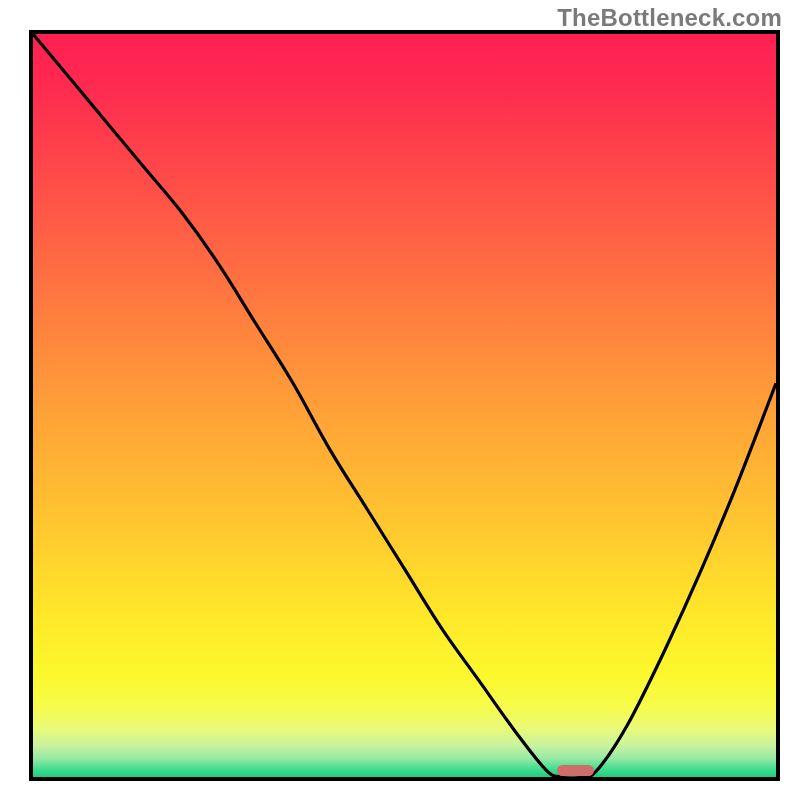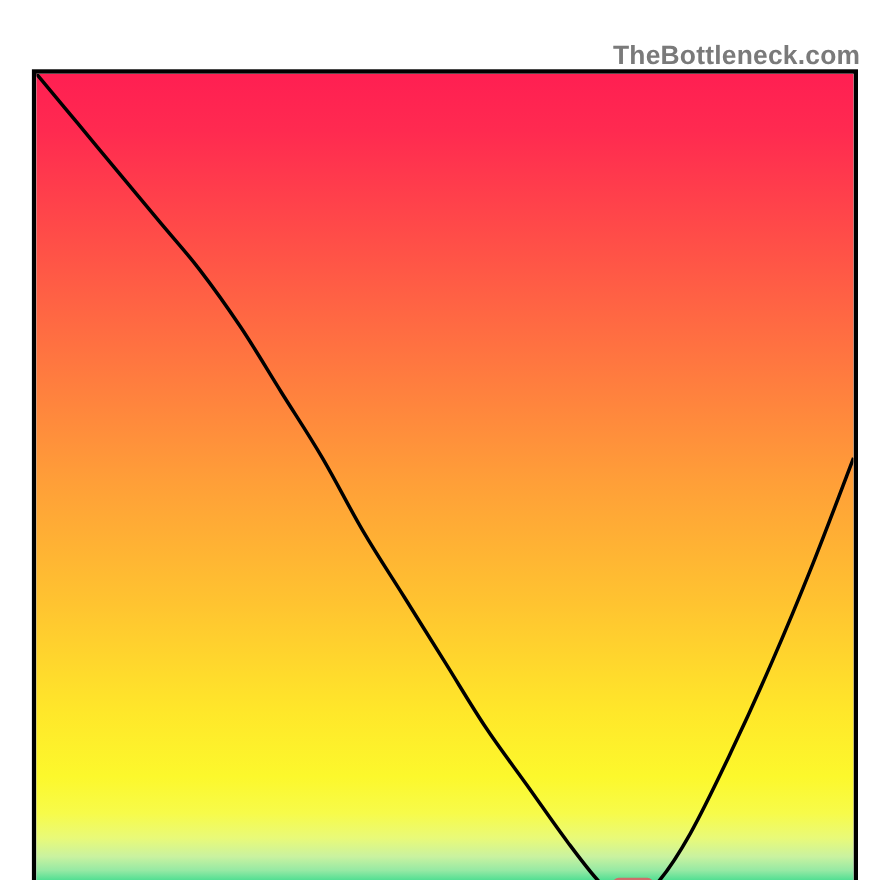--- a/index.html
+++ b/index.html
@@ -8,21 +8,20 @@
     width: 800px;
     height: 800px;
     background: #ffffff;
     font-family: Arial, Helvetica, sans-serif;
     overflow: hidden;
   }
   .frame {
     position: relative;
     width: 800px;
     height: 724px;
-    margin-top: 33px;
   }
   .watermark {
     position: absolute;
     top: 4px;
     right: 18px;
     font-size: 24px;
     font-weight: 600;
     color: #7a7a7a;
     letter-spacing: 0.2px;
   }

